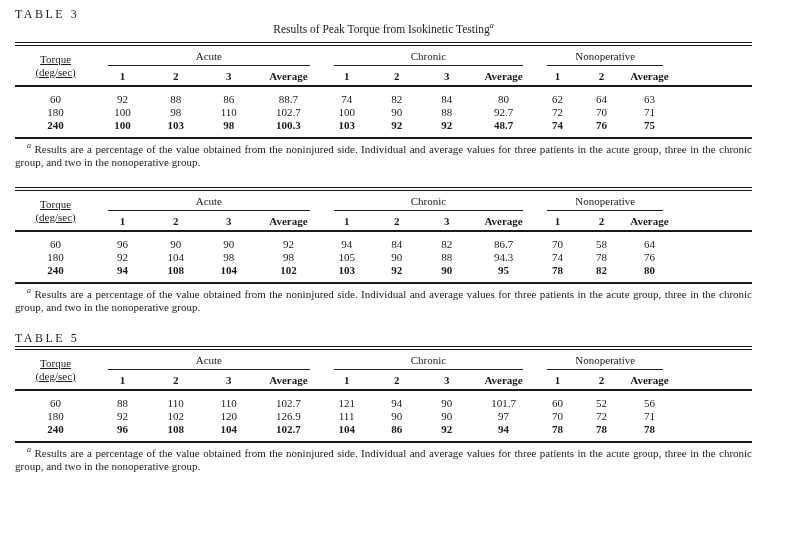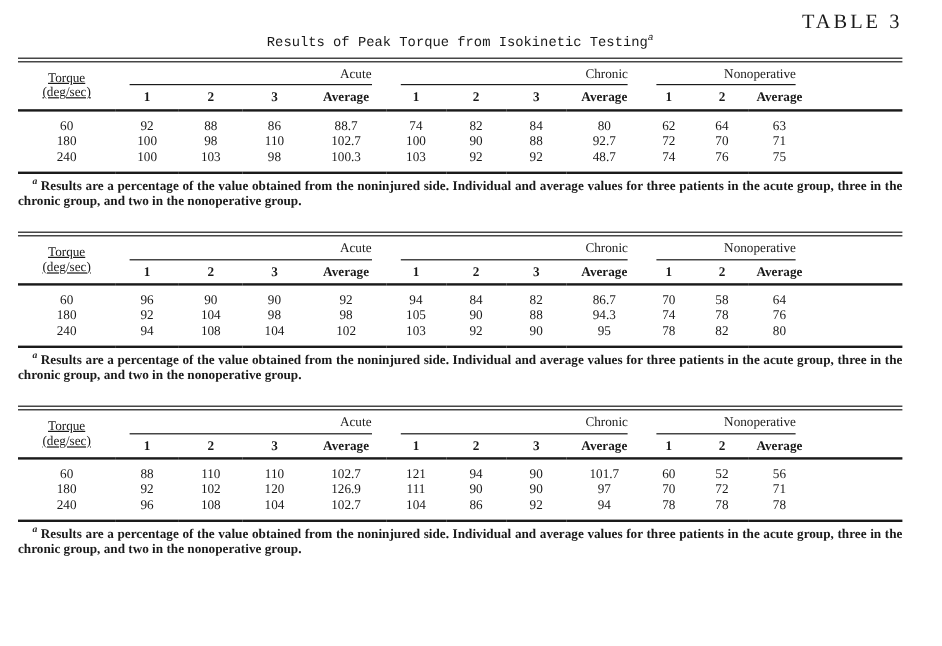--- a/index.html
+++ b/index.html
@@ -1,36 +1,36 @@
 <!DOCTYPE html>
 <html style="--ink: #1a1a1a; --paper: #ffffff;"><head>
 <meta charset="utf-8">
 <style>
   html,body{margin:0;padding:0;background:#fff;}
   .page{position:relative;width:785px;height:538px;background:var(--paper,#fff);overflow:hidden;
         font-family:"Liberation Serif","DejaVu Serif",serif;color:var(--ink,#1a1a1a);}
   .content{padding:8px 0 0 15px;width:737px;}
   .block{margin:0;}
   .block + .block{margin-top:18px;}
-  .t-label{text-align:right;font-size:17px;letter-spacing:2.5px;line-height:1.15;}
-  .t-title{text-align:center;font-size:11.5px;line-height:1.15;margin:1px 0 6px;font-family:Liberation Mono, monospace;}
+  .t-label{text-align:left;font-size:12px;letter-spacing:2.5px;line-height:1.15;}
+  .t-title{text-align:center;font-size:11.5px;line-height:1.15;margin:1px 0 6px;}
   .sup{font-size:8px;font-style:italic;vertical-align:super;line-height:0;}
   .dbl-rule{height:2px;border-top:1px solid var(--ink,#1a1a1a);border-bottom:1px solid var(--ink,#1a1a1a);}
   table{width:100%;border-collapse:collapse;table-layout:fixed;font-size:11px;
         border-bottom:2px solid var(--ink,#1a1a1a);}
   th,td{font-weight:normal;text-align:center;padding:0;font-size:11px;}
   .th-torque{vertical-align:middle;border-bottom:2px solid var(--ink,#1a1a1a);line-height:1.15;padding:3px 0;text-decoration:underline;}
-  .th-group{padding-top:4px;vertical-align:bottom;text-align:right;}
+  .th-group{padding-top:4px;vertical-align:bottom;}
   .grp{border-bottom:1px solid var(--ink,#1a1a1a);margin:0 12px;padding-bottom:2px;line-height:1.15;}
   .th-sub{border-bottom:2px solid var(--ink,#1a1a1a);font-weight:bold;padding:4px 0 3px;line-height:1.15;}
   .th-spacer{border-bottom:2px solid var(--ink,#1a1a1a);}
   tbody td{line-height:1.18;padding:0;}
   tbody tr:first-child td{padding-top:6px;font-family:Liberation Serif, serif;}
-  tbody tr:last-child td{padding-bottom:5px;}
-  .footnote{margin:4px 0 0;font-size:11px;line-height:1.18;text-align:justify;text-indent:12px;font-weight:bold;}
+  tbody tr:last-child td{padding-bottom:5px;font-weight:bold;}
+  .footnote{margin:4px 0 0;font-size:11px;line-height:1.18;text-align:justify;text-indent:12px;}
 </style>
 </head>
 <body>
 
 <div class="page">
   <div class="content">
 
     <section class="block">
       <div class="t-label">TABLE 3</div>
       <div class="t-title"><span>Results of Peak Torque from Isokinetic Testing</span><sup class="sup">a</sup></div>
@@ -227,20 +227,21 @@
               <td>82</td>
               <td>80</td>
               <td></td>
             </tr>
           </tbody>
         </table>
       <p class="footnote"><sup class="sup">a</sup> <span>Results are a percentage of the value obtained from the noninjured side. Individual and average values for three patients in the acute group, three in the chronic group, and two in the nonoperative group.</span></p>
     </section>
 
     <section class="block">
+      <div class="t-label">TABLE 5</div>
       <div class="dbl-rule"></div>
       <table>
           <colgroup>
             <col style="width: 11%;">
             <col style="width: 7.2%;">
             <col style="width: 7.2%;">
             <col style="width: 7.2%;">
             <col style="width: 9%;">
             <col style="width: 6.8%;">
             <col style="width: 6.8%;">

